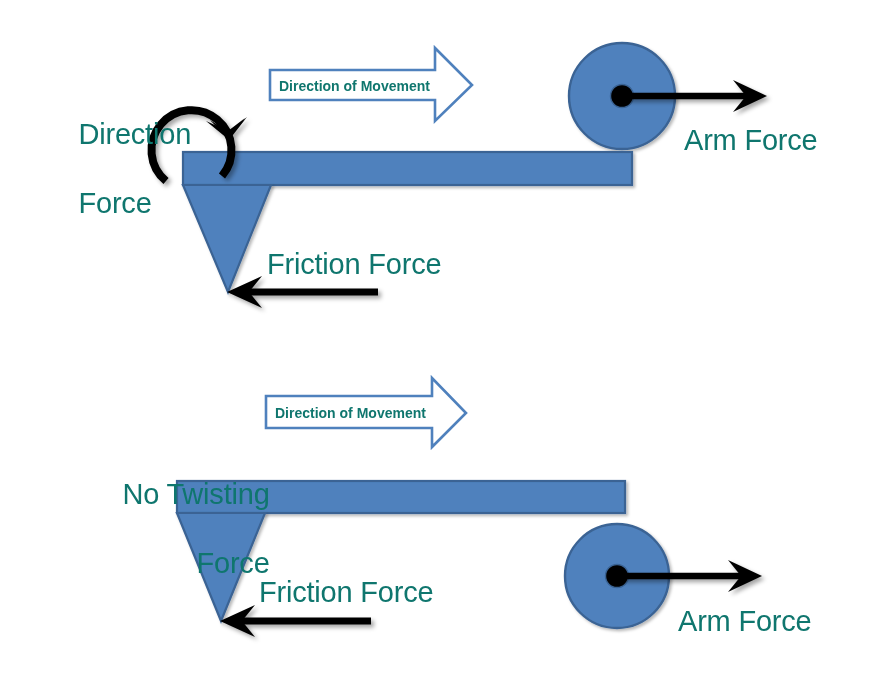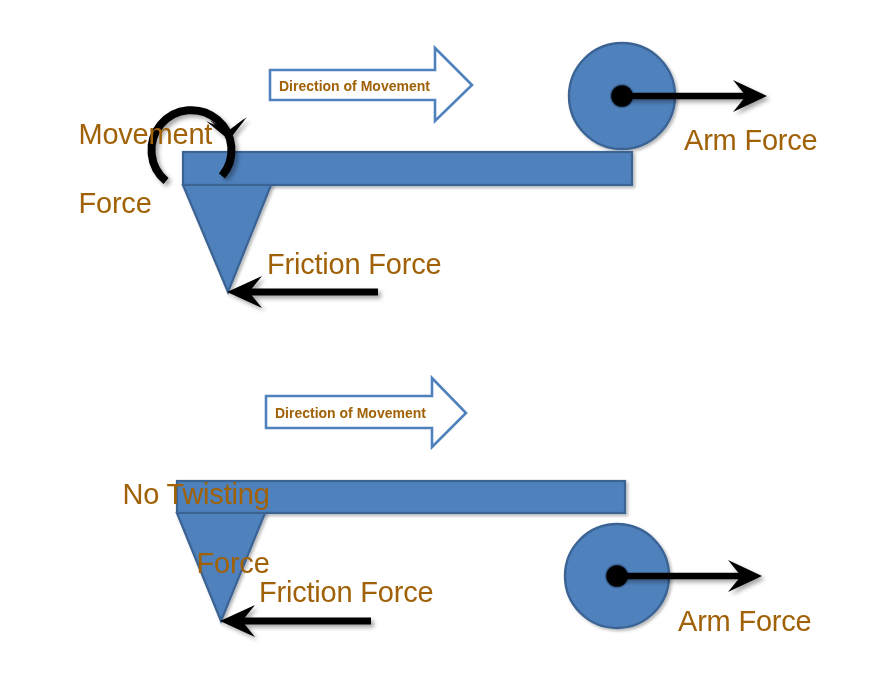--- a/index.html
+++ b/index.html
@@ -17,21 +17,21 @@
     background: #ffffff;
     overflow: hidden;
   }
   #stage svg {
     position: absolute;
     left: 0;
     top: 0;
   }
   .label {
     position: absolute;
-    color: #a16207;
+    color: #0f766e;
     font-family: "Liberation Sans", sans-serif;
     white-space: pre;
     line-height: 1.18;
     letter-spacing: -0.2px;
   }
   .label-lg {
     font-size: 29px;
   }
   .label-sm {
     font-size: 14px;
@@ -115,21 +115,21 @@
       <path d="M 728 560 L 762 576 L 728 592 L 741 576 Z" fill="#000000"></path>
     </g>
 
     <g filter="url(#softshadow)">
       <line x1="371" y1="621" x2="238" y2="621" stroke="#000000" stroke-width="7" stroke-linecap="butt"></line>
       <path d="M 255 605 L 220 621 L 255 637 L 242 621 Z" fill="#000000"></path>
     </g>
   </svg>
 
   <div class="label label-lg" style="left:47px; top:83px;">
-    <span>Movement</span><br>
+    <span>Direction</span><br>
     <span>Force</span>
   </div>
 
   <div class="label label-sm" style="left:279px; top:78px;">Direction of Movement</div>
 
   <div class="label label-lg" style="left:267px; top:247px;">Friction Force</div>
 
   <div class="label label-lg" style="left:684px; top:123px;">Arm Force</div>
 
   <div class="label label-lg" style="left:91px; top:443px;text-align:right;">

